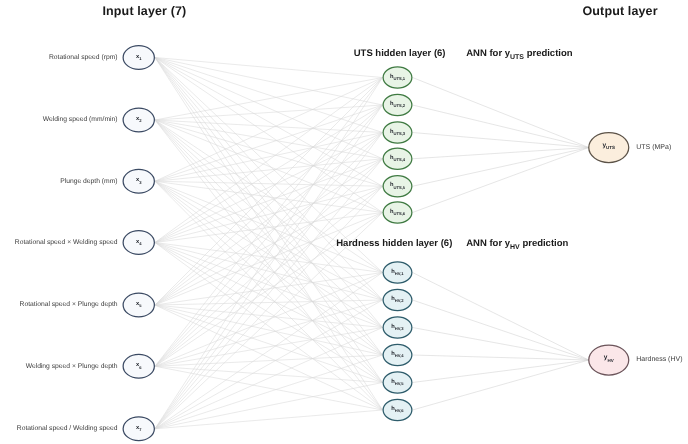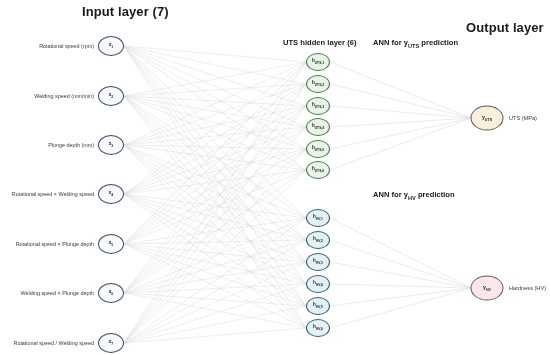--- a/index.html
+++ b/index.html
@@ -7,21 +7,21 @@
     width:550px;height:355px;
     background:#ffffff;
     font-family:"Liberation Sans", sans-serif;
     overflow:hidden;
   }
   #canvas{position:relative;width:550px;height:355px;}
   svg.edges{position:absolute;left:0;top:0;width:550px;height:355px;}
 
   .hdr{
     position:absolute;
-    font-size:13px;
+    font-size:10px;
     font-weight:bold;
     color:#1a1a1a;
     white-space:nowrap;
     letter-spacing:.1px;
   }
   .sublabel{
     position:absolute;
     font-size:7.6px;
     font-weight:bold;
     color:#1a1a1a;
@@ -191,23 +191,24 @@
         <line x1="330" y1="218" x2="471" y2="288"></line>
         <line x1="330" y1="240" x2="471" y2="288"></line>
         <line x1="330" y1="262" x2="471" y2="288"></line>
         <line x1="330" y1="284" x2="471" y2="288"></line>
         <line x1="330" y1="306" x2="471" y2="288"></line>
         <line x1="330" y1="328" x2="471" y2="288"></line>
       </g>
   </svg>
 
   <div class="hdr" style="left:82px;top:4px;">Input layer (7)</div>
-  <div class="hdr" style="left:466px;top:20px;text-align:center;">Output layer</div>
+  <div class="hdr" style="left:466px;top:4px;text-align:center;">Output layer</div>
 
   <div class="sublabel" style="left:283px;top:38px;text-align:right;">UTS hidden layer (6)</div>
+  <div class="sublabel" style="left:269px;top:190px;">Hardness hidden layer (6)</div>
 
   <div class="sublabel" style="left:373px;top:38px;"><span>ANN for y</span><sub style="font-size:5.6px;">UTS</sub><span> prediction</span></div>
   <div class="sublabel" style="left:373px;top:190px;"><span>ANN for y</span><sub style="font-size:5.6px;">HV</sub><span> prediction</span></div>
 
   <div id="layer-host">
       <div class="node n-in" style="left: 111px; top: 46px;">
         <span>x<sub>1</sub></span>
       </div>
       <div class="inlabel" style="left: 4px; top: 46px; width: 90px;">Rotational speed (rpm)</div>
       <div class="node n-in" style="left: 111px; top: 96px;">

